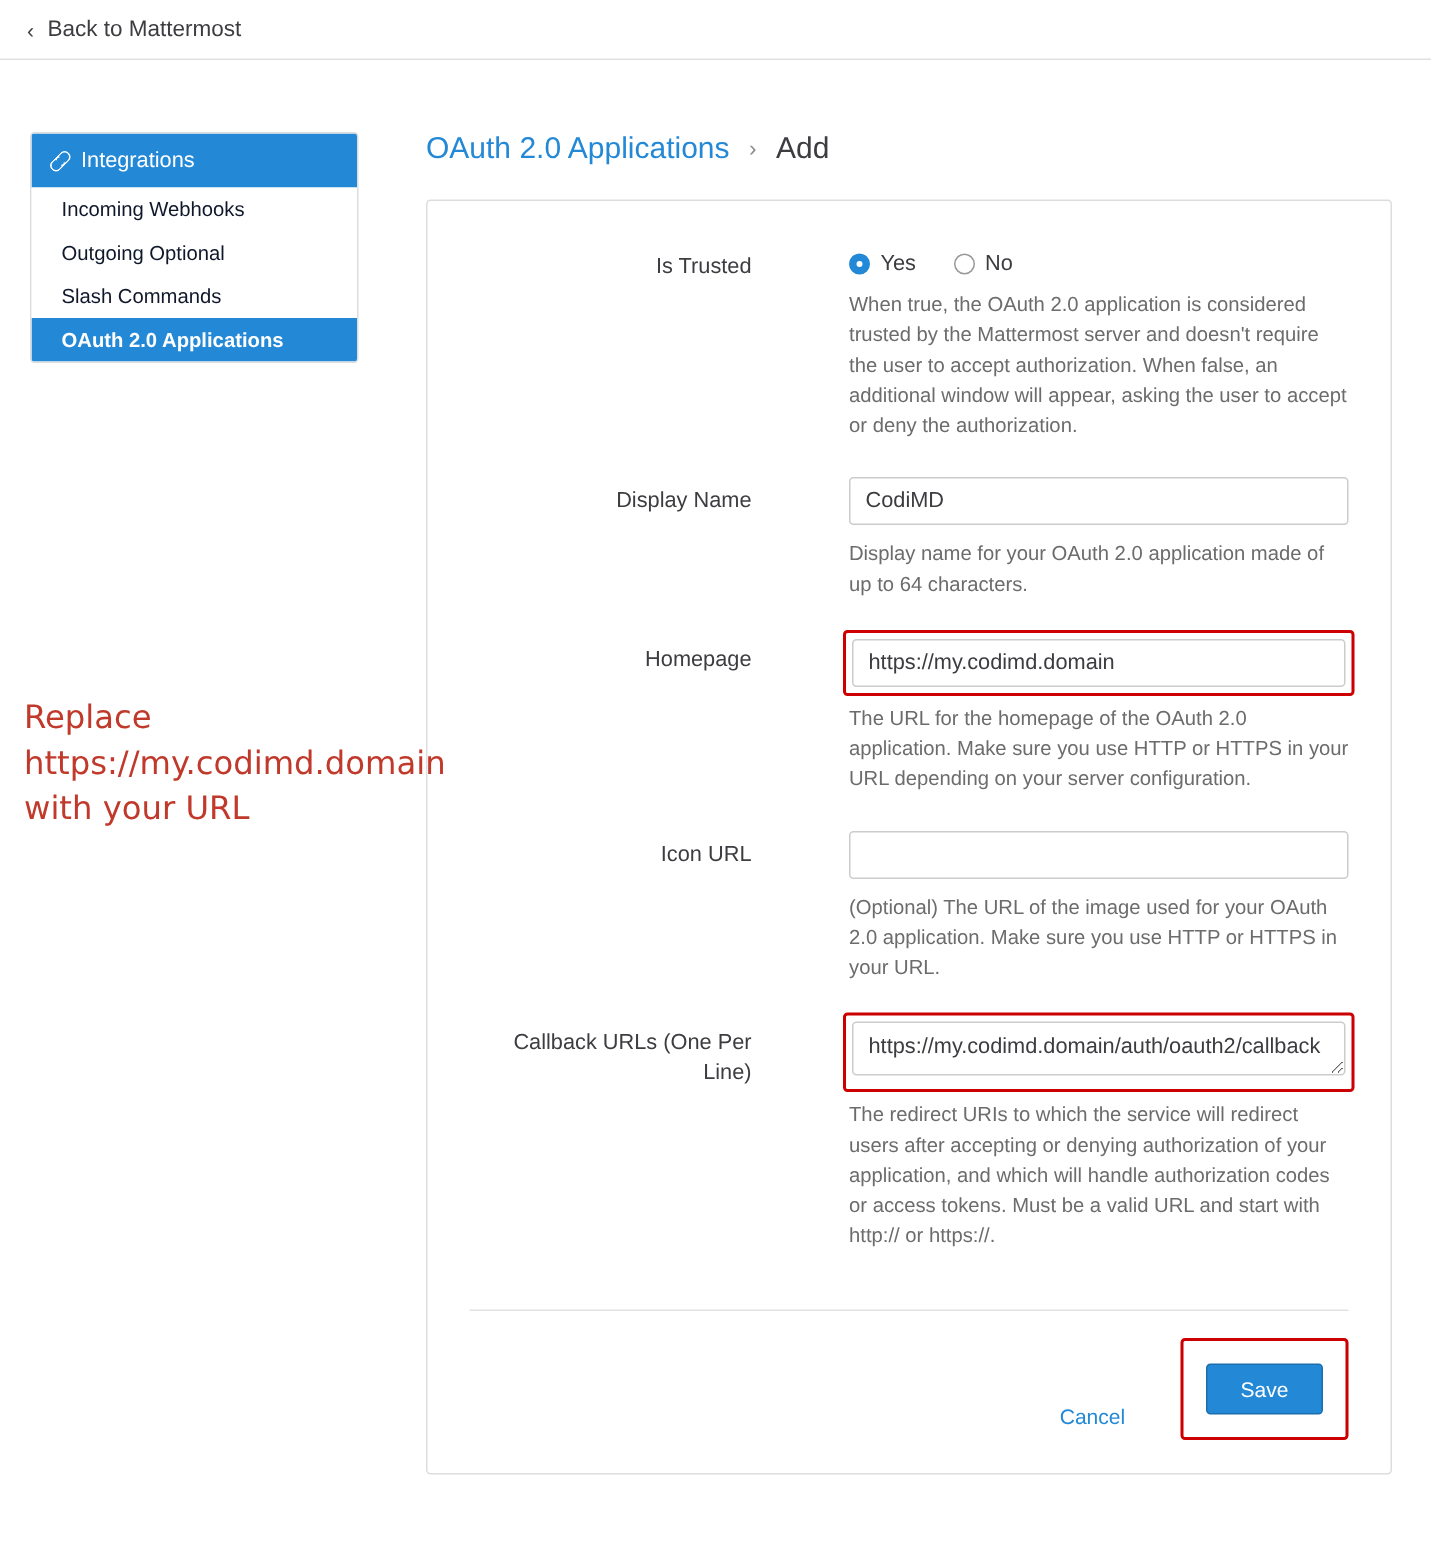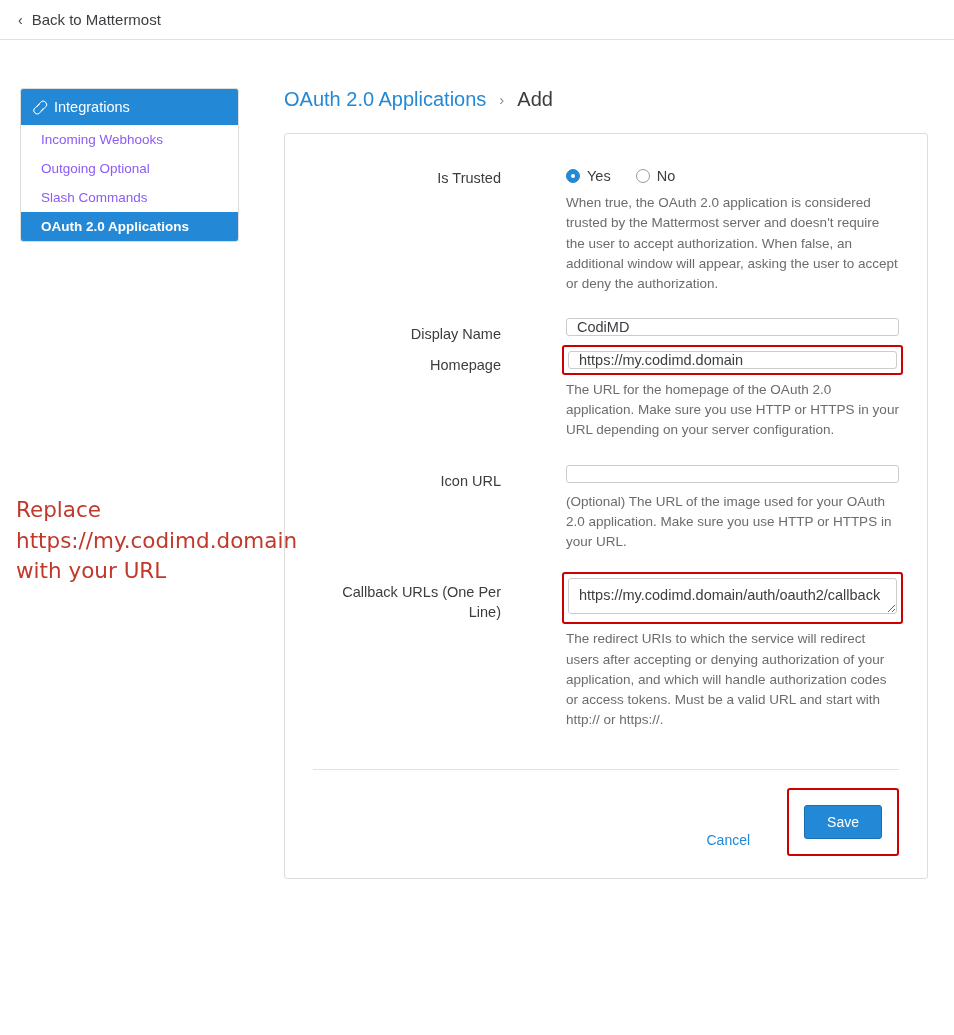--- a/index.html
+++ b/index.html
@@ -81,36 +81,36 @@
     height: 6px;
     top: 3px;
   }
   .link-icon::before { left: -1px; border-right-color: transparent; }
   .link-icon::after { left: 4px; border-left-color: transparent; }
 
   .sidebar-item {
     display: block;
     padding: 7px 12px 7px 20px;
     font-size: 13.5px;
-    color: #8b5cf6;
+    color: #0f172a;
     text-decoration: none;
     cursor: pointer;
     background: #fff;
   }
   .sidebar-item.active {
     background: #2389d7;
     color: #ffffff;
     font-weight: bold;
   }
 
   
   .annotation {
     position: absolute;
     left: 16px;
-    top: 495px;
+    top: 464px;
     width: 250px;
     font-size: 21.5px;
     line-height: 1.42;
     color: #c0392b;
     font-family: "DejaVu Sans", sans-serif;
   }
 
   
   .main {
     margin-left: 45px;
@@ -163,21 +163,21 @@
   }
   .help {
     font-size: 13.5px;
     color: #6c6c6c;
     line-height: 1.5;
     margin-top: 9px;
     margin-bottom: 20px;
   }
   .field {
     width: 100%;
-    height: 18px;
+    height: 32px;
     border: 1px solid #cccccc;
     border-radius: 3px;
     padding: 0 10px;
     font-size: 14.5px;
     color: #3d3c40;
     font-family: "Liberation Sans", sans-serif;
     background: #fff;
   }
   textarea.field {
     height: 36px;
@@ -308,20 +308,21 @@
             <span class="radio-label">No</span>
           </div>
           <div class="help">When true, the OAuth 2.0 application is considered trusted by the Mattermost server and doesn't require the user to accept authorization. When false, an additional window will appear, asking the user to accept or deny the authorization.</div>
         </div>
       </div>
 
       <div class="form-row">
         <div class="form-label">Display Name</div>
         <div class="form-control">
           <input class="field" type="text" value="CodiMD" style="">
+          <div class="help">Display name for your OAuth 2.0 application made of up to 64 characters.</div>
         </div>
       </div>
 
 
       <div class="form-row">
         <div class="form-label">Homepage</div>
         <div class="form-control">
           <div class="highlight">
             <input class="field" type="text" value="https://my.codimd.domain" style="">
           </div>

